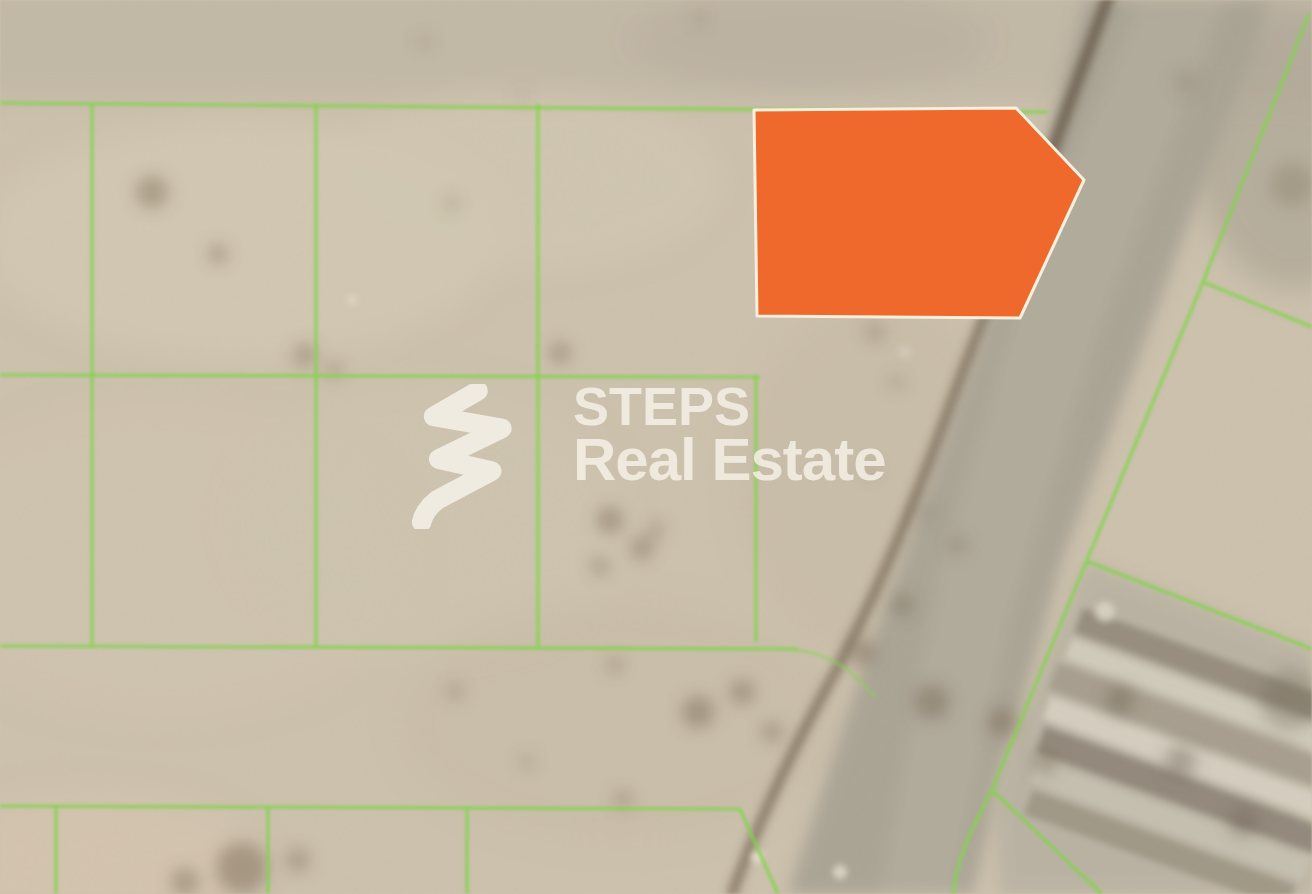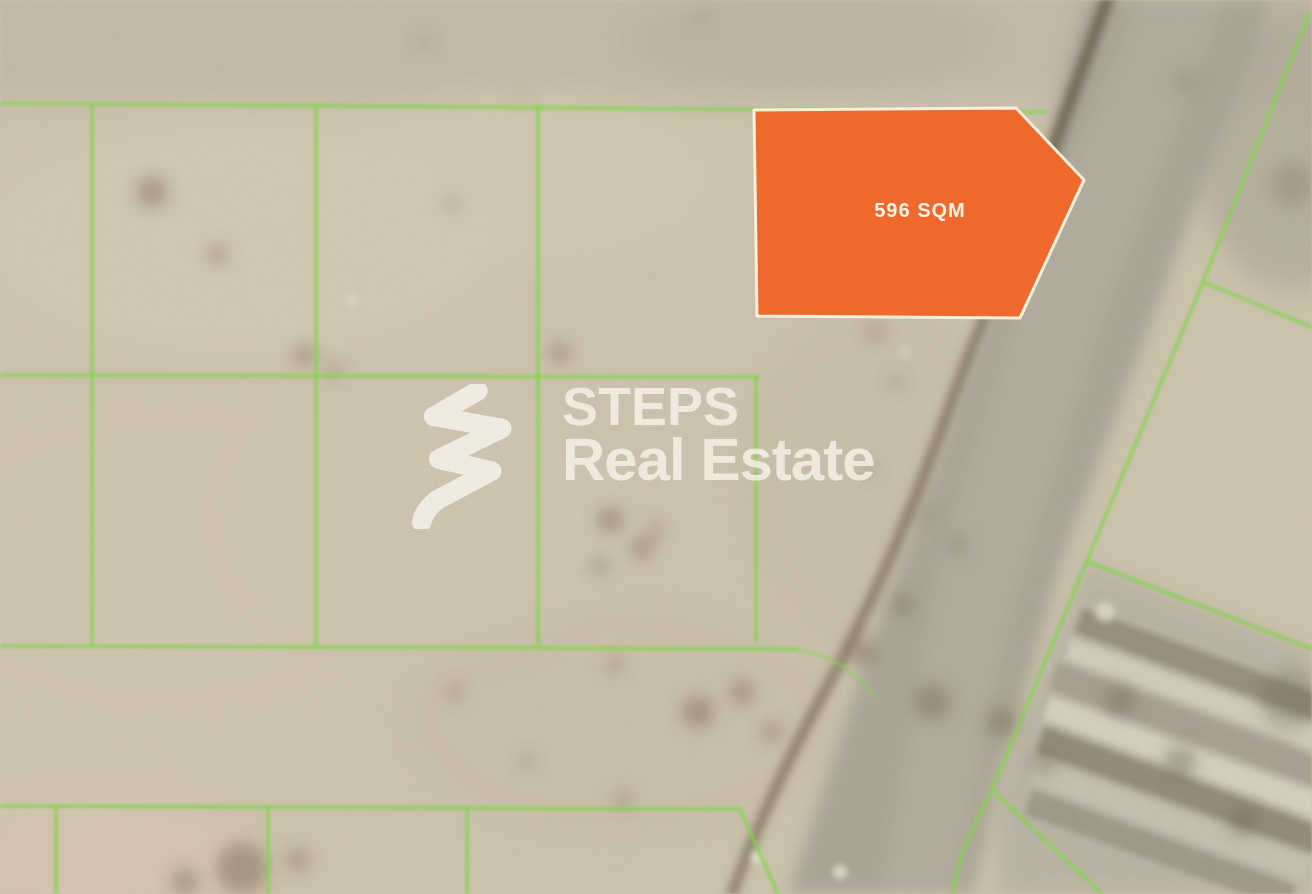--- a/index.html
+++ b/index.html
@@ -11,21 +11,21 @@
   
   .parcel{position:absolute;left:740px;top:94px;width:360px;height:240px;}
   .parcel svg{position:absolute;left:0;top:0;}
   .parcel-label{
     position:absolute;left:0;top:105px;width:360px;text-align:center;
     color:#fdf4e9;font-size:20px;font-weight:700;letter-spacing:1px;
   }
   
   .watermark{
     position:absolute;left:408px;top:382px;display:flex;align-items:flex-start;
-    gap:26px;filter:blur(.5px);pointer-events:none;
+    gap:37px;filter:blur(.5px);pointer-events:none;
   }
   .wm-logo{flex:0 0 auto;margin-top:2px;}
   .wm-text{display:flex;flex-direction:column;}
   .wm-line1{
     font-size:54px;font-weight:700;line-height:.92;letter-spacing:0;
     color:rgba(247,243,234,.8);
   }
   .wm-line2{
     font-size:60px;font-weight:700;line-height:1.0;letter-spacing:-1px;
     color:rgba(247,243,234,.8);margin-top:-2px;
@@ -179,21 +179,20 @@
       <path d="M992,790 L1102,894"></path>
     </g>
 
     <rect x="0" y="0" width="1312" height="894" filter="url(#noise)" opacity=".07"></rect>
   </svg>
 
   <div class="parcel">
     <svg width="360" height="240" viewBox="0 0 360 240">
       <polygon points="14,16 276,14 344,86 280,224 17,222" fill="#ee692b" stroke="#f8efdc" stroke-width="3" stroke-linejoin="round"></polygon>
     </svg>
-    <span class="parcel-label">596 SQM</span>
   </div>
 
   <div class="watermark">
     <svg class="wm-logo" width="128" height="145" viewBox="0 0 150 170">
       <path d="M82,8 L30,38 L110,52 L36,88 L98,102 L34,136 C24,144 18,152 16,162" fill="none" stroke="rgba(248,245,238,.8)" stroke-width="23" stroke-linecap="round" stroke-linejoin="round"></path>
     </svg>
     <div class="wm-text">
       <span class="wm-line1">STEPS</span>
       <span class="wm-line2">Real Estate</span>
     </div>

